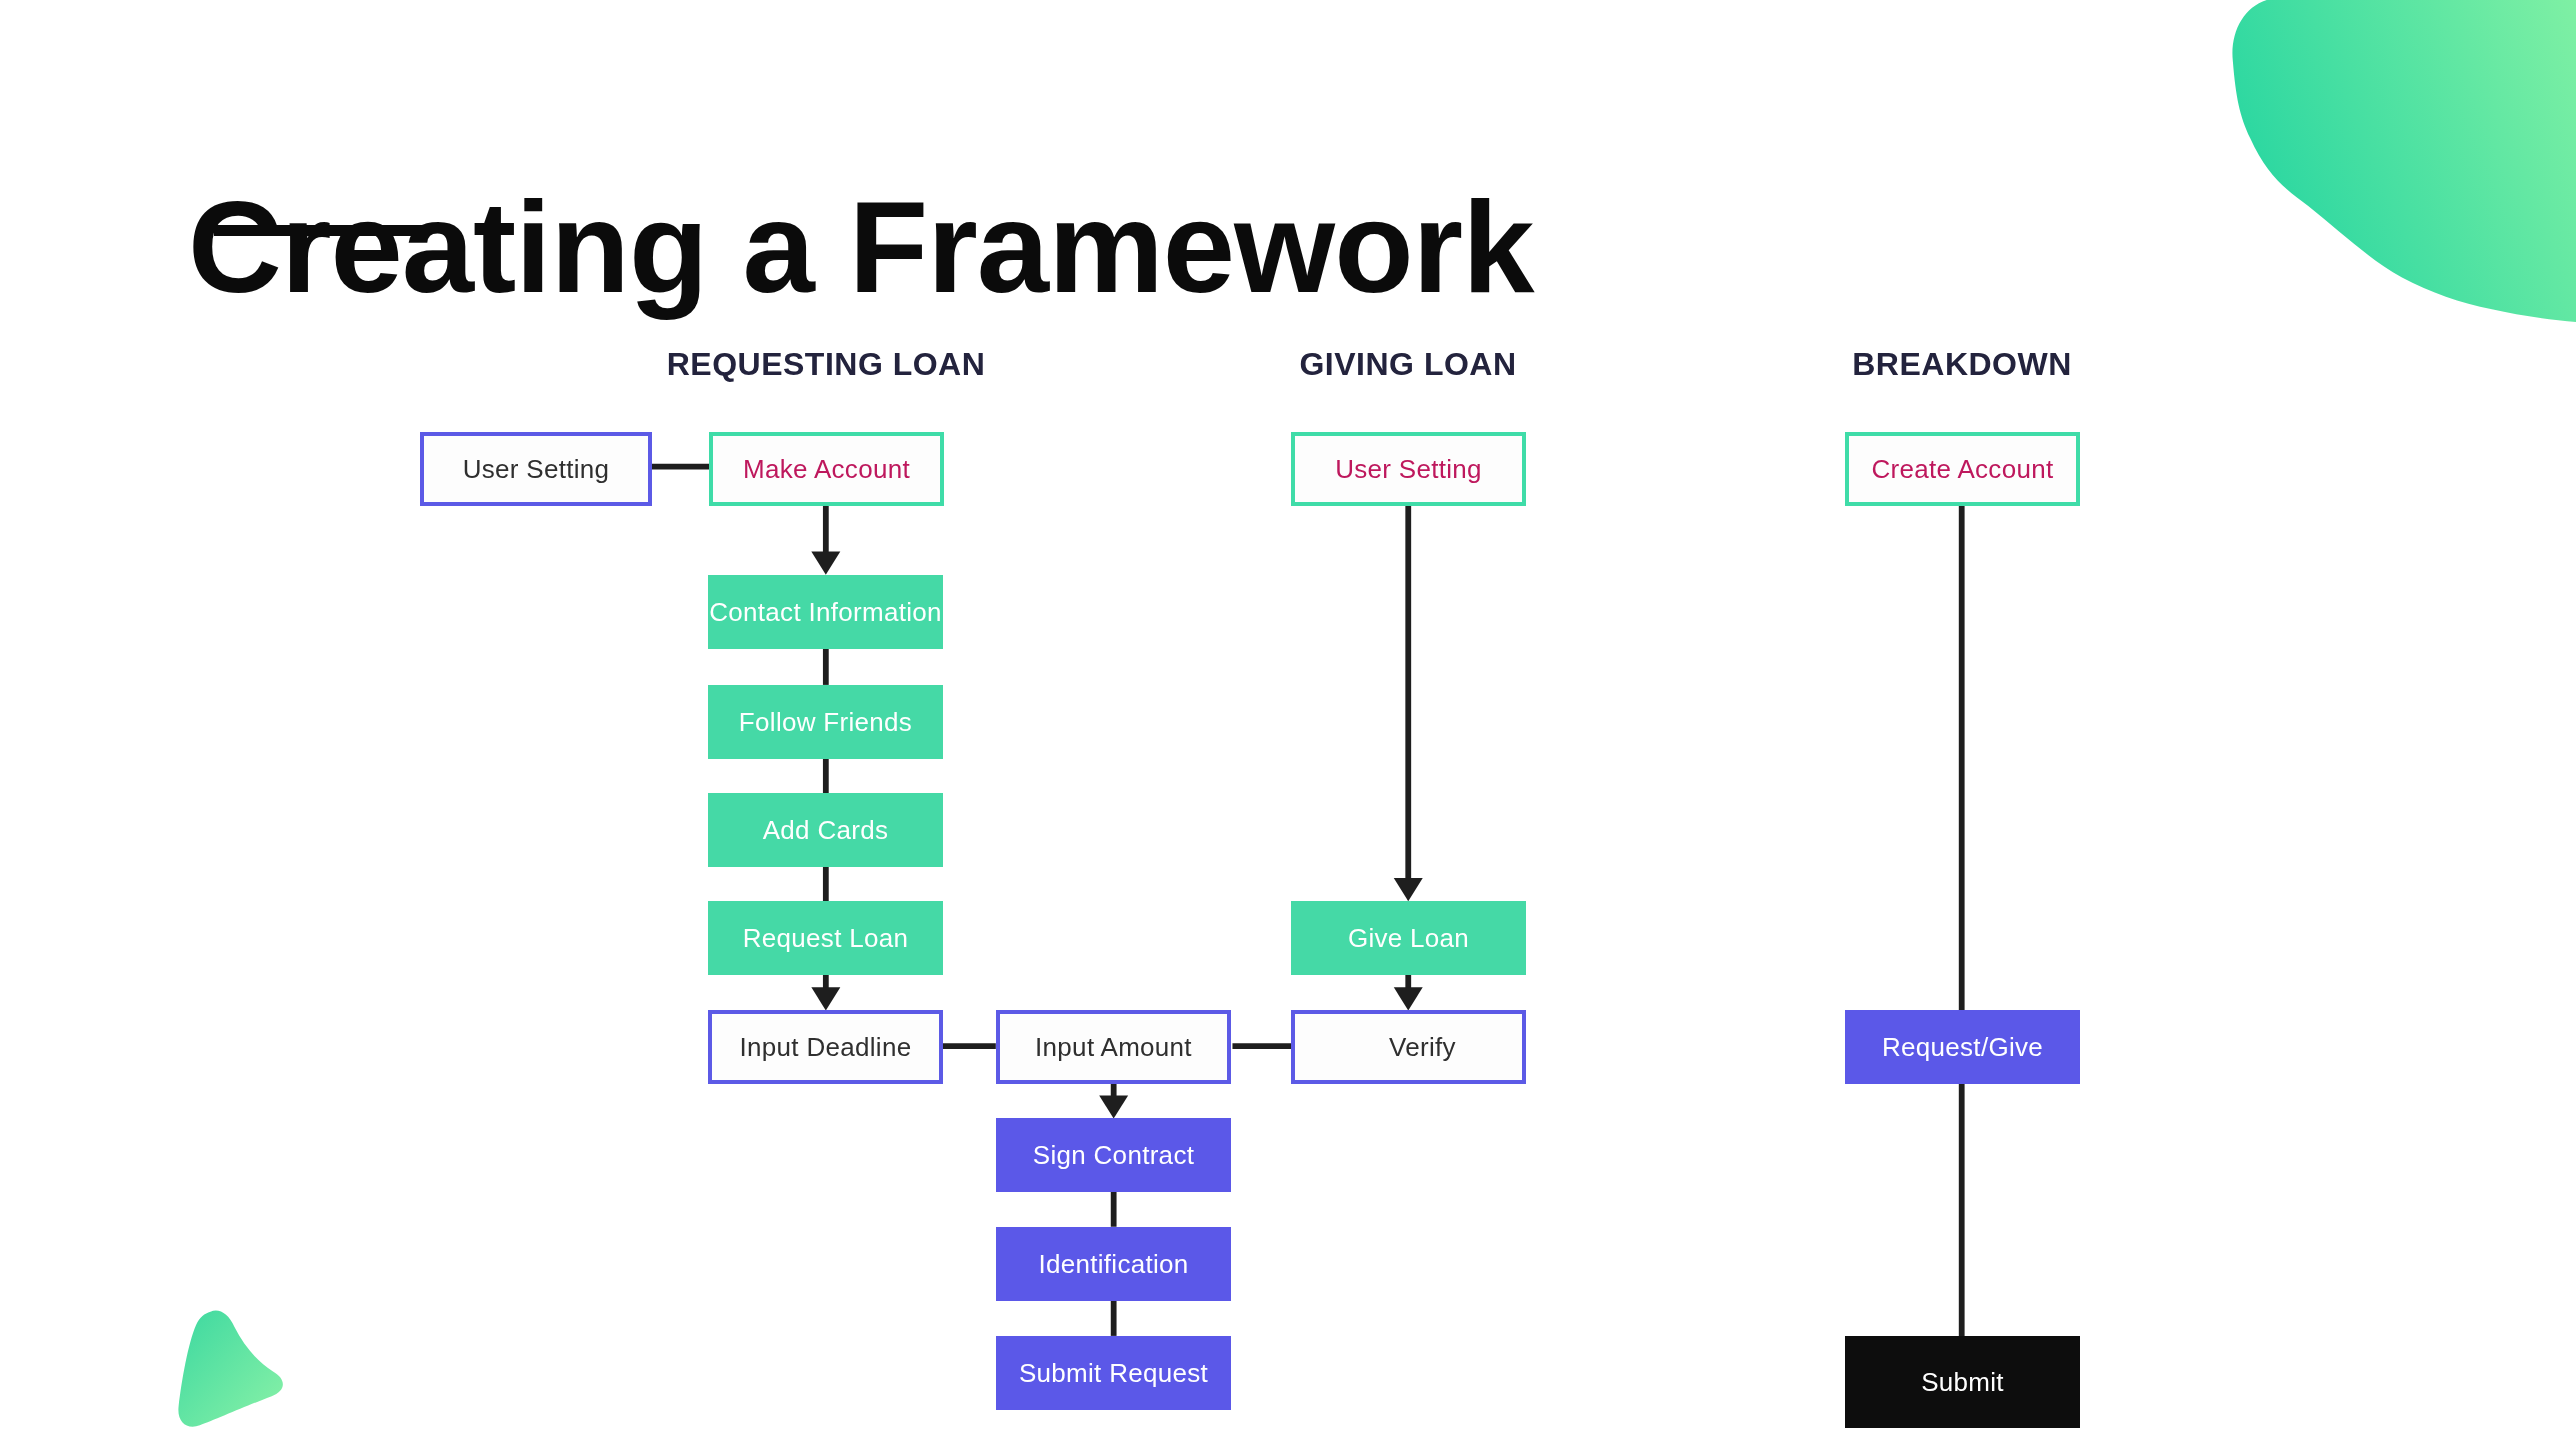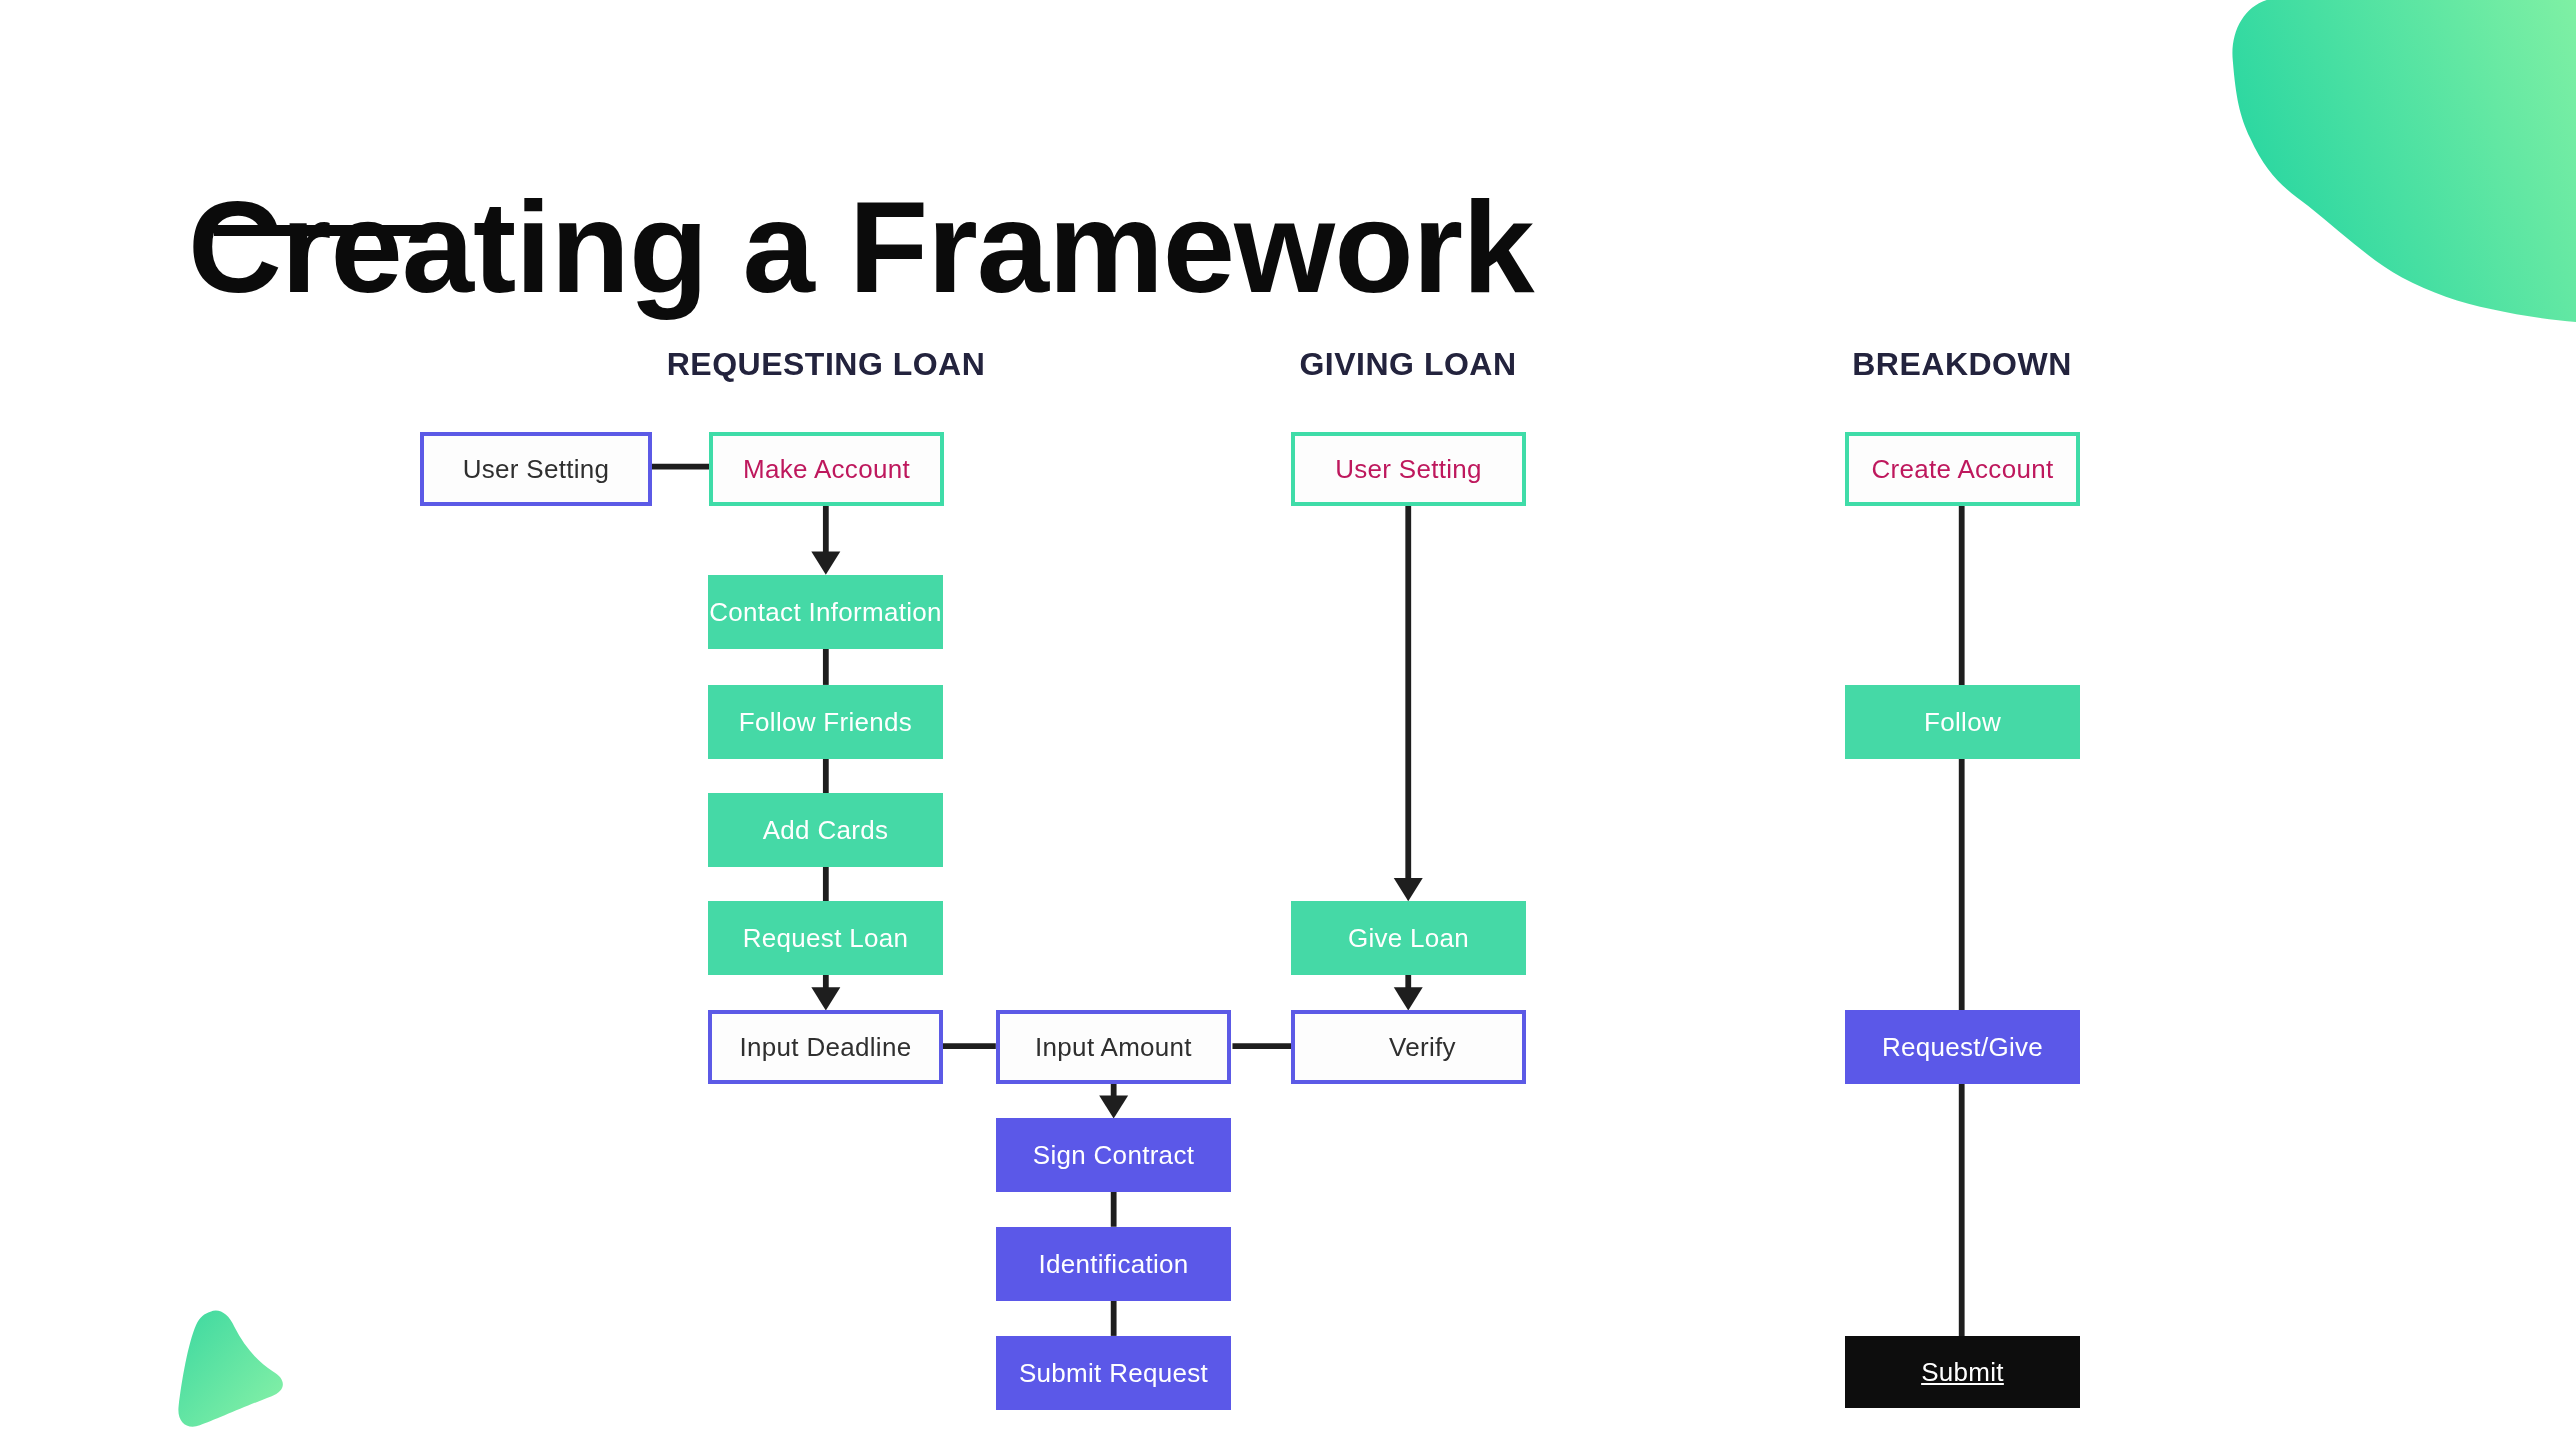--- a/index.html
+++ b/index.html
@@ -139,18 +139,17 @@
   <div class="node outline-purple" style="left:996px;top:1010px;">Input Amount</div>
   <div class="node fill-purple" style="left:996px;top:1118px;">Sign Contract</div>
   <div class="node fill-purple" style="left:996px;top:1227px;">Identification</div>
   <div class="node fill-purple" style="left:996px;top:1336px;">Submit Request</div>
 
   <div class="node outline-green" style="left:1291px;top:432px;">User Setting</div>
   <div class="node fill-green" style="left:1291px;top:901px;">Give Loan</div>
   <div class="node outline-purple" style="left:1291px;top:1010px;padding-left:28px;">Verify</div>
 
   <div class="node outline-green" style="left:1845px;top:432px;">Create Account</div>
-  <div class="node fill-green" style="left:1845px;top:685px;">Follow</div>
   <div class="node fill-purple" style="left:1845px;top:1010px;">Request/Give</div>
-  <div class="node fill-black" style="left:1845px;top:1336px;height:72px;text-decoration:underline;">Submit</div>
+  <div class="node fill-black" style="left:1845px;top:1336px;height:92px;">Submit</div>
 
 </div>
 
 
 </body></html>

